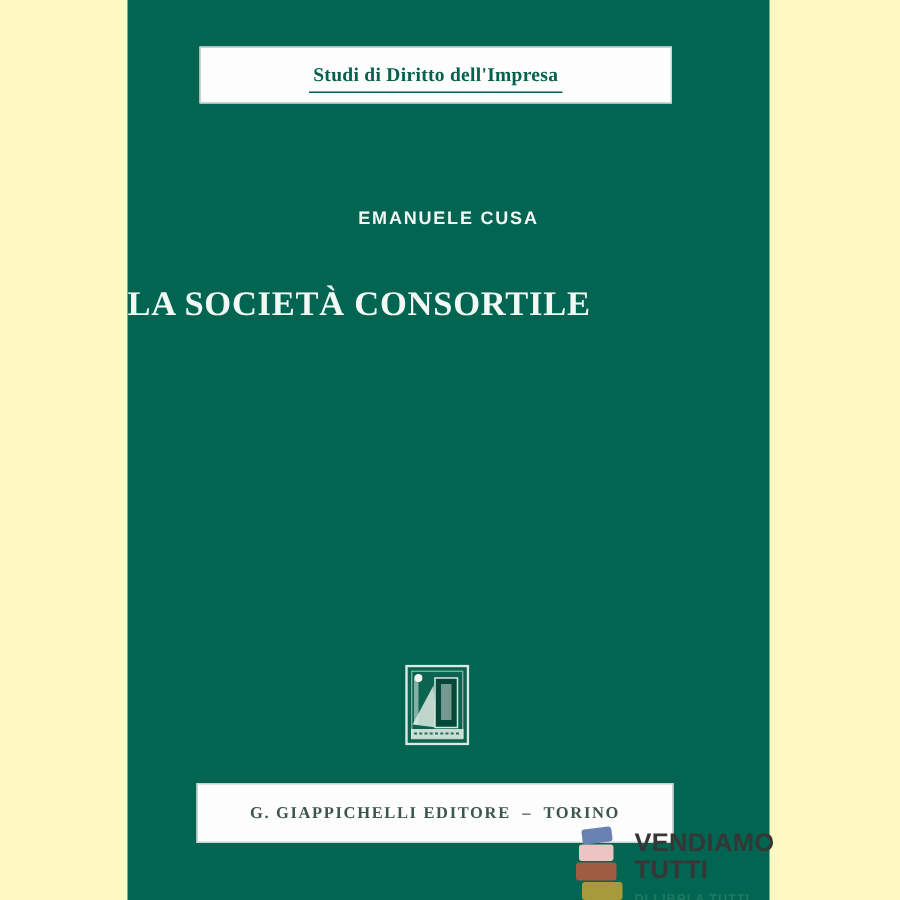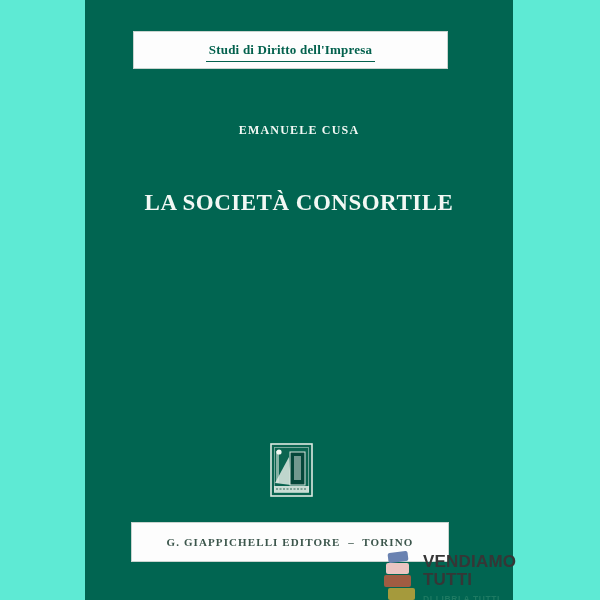--- a/index.html
+++ b/index.html
@@ -1,19 +1,19 @@
 <!DOCTYPE html>
 <html style="--cover_green: #016551; --banner_bg: #fdfdfd; --banner_border: #c9d4cf; --banner_text_green: #03614d; --publisher_text: #3c564c; --cover_text: #f2f8f4; --watermark_text: #363636; --tagline_teal: #1e7a62;"><head>
 <meta charset="utf-8">
 <style>
   html,body{margin:0;padding:0;}
   .page{
     position:relative;
     width:600px;height:600px;
-    background:#5eead4;
+    background:#fef9c3;
     overflow:hidden;
     font-family:"Liberation Serif", serif;
   }
   .cover{
     position:absolute;
     left:85px;top:0;
     width:428px;height:600px;
     background:var(--cover_green,#016551);
   }
   .banner{
@@ -39,32 +39,31 @@
   .publisher-text{
     font-family:"Liberation Serif", serif;
     font-weight:bold;
     font-size:11px;
     letter-spacing:1.1px;
     color:var(--publisher_text,#3c564c);
     white-space:pre;
   }
   .author{
     position:absolute;
-    left:0;top:123px;width:100%;
+    left:0;top:138px;width:100%;
     text-align:center;
-    font-family:Liberation Serif, serif;
+    font-family:Liberation Sans, sans-serif;
     font-weight:bold;
     font-size:12px;
     letter-spacing:1.2px;
     color:var(--cover_text,#f2f8f4);
   }
   .title{
     position:absolute;
     left:0;top:190px;width:100%;
-    text-align:center;
     font-family:"Liberation Serif", serif;
     font-weight:bold;
     font-size:23px;
     letter-spacing:0.5px;
     color:var(--cover_text,#f2f8f4);
   }
   .emblem{
     position:absolute;
     left:185px;top:443px;
     width:43px;height:54px;

